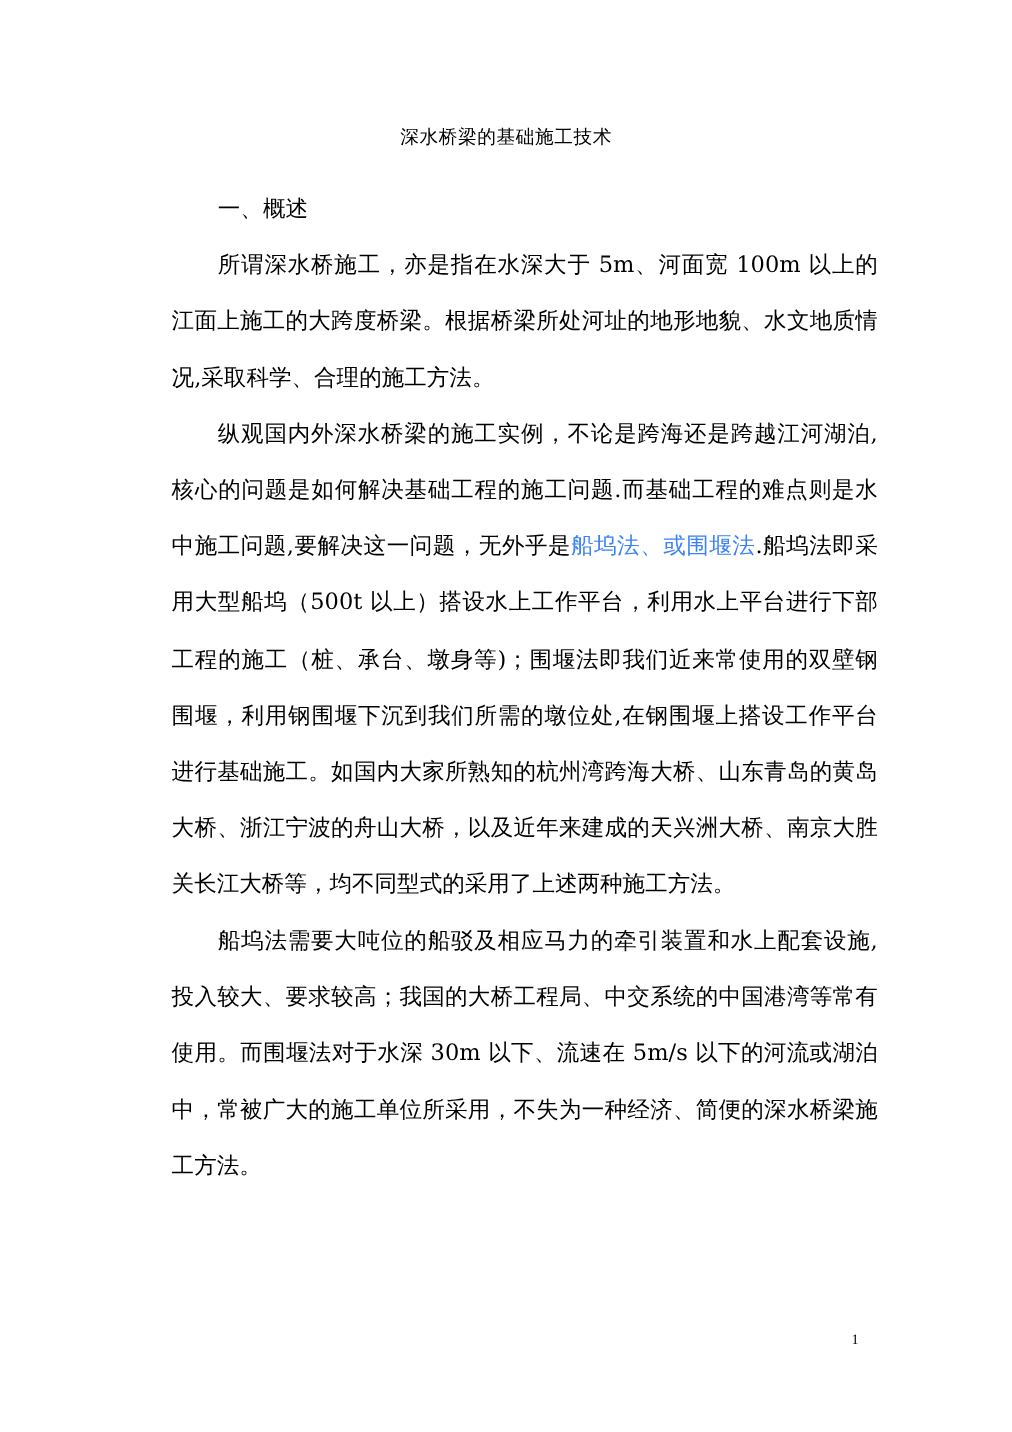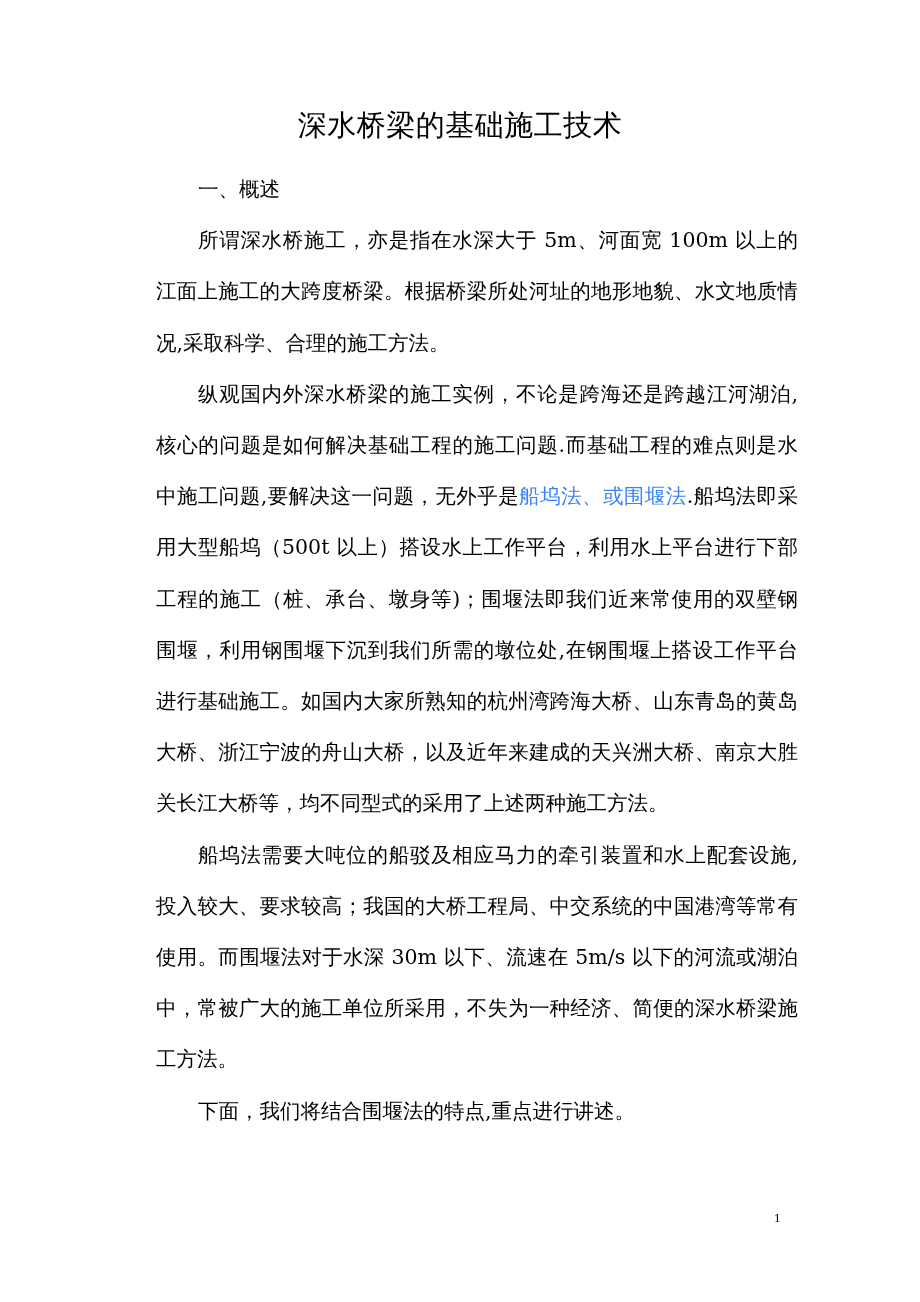--- a/index.html
+++ b/index.html
@@ -1,37 +1,36 @@
 <!DOCTYPE html>
 <html><head>
 <meta charset="utf-8">
 <style>
   html, body { margin: 0; padding: 0; background: #ffffff; }
   body { width: 920px; height: 1302px; position: relative; overflow: hidden;
          font-family: "DejaVu Serif", "Liberation Serif", serif; color: #000; }
   .page { position: absolute; left: 0; top: 0; width: 920px; height: 1302px; background: #fff; }
   .title { position: absolute; left: 0; top: 105px; width: 920px; text-align: center;
-           font-size: 29px; line-height: 40px; letter-spacing: 0.5px; }
+           font-size: 17px; line-height: 40px; letter-spacing: 0.5px; }
   .body { position: absolute; left: 156px; top: 164px; width: 642px;
           font-size: 20.5px; line-height: 51.2px; text-align: justify; text-justify: inter-character; }
   .p { margin: 0; text-indent: 42px; }
   .red { color: #3b82f6; }
   .pagenum { position: absolute; left: 774px; top: 1210px; font-size: 13px; line-height: 16px;
              font-family: "Liberation Serif", serif; }
 </style>
 </head>
 <body>
 
 <div class="page">
   <div class="title">深水桥梁的基础施工技术</div>
 
   <div class="body">
     <p class="p">一、概述</p>
     <p class="p">所谓深水桥施工，亦是指在水深大于 5m、河面宽 100m 以上的江面上施工的大跨度桥梁。根据桥梁所处河址的地形地貌、水文地质情况,采取科学、合理的施工方法。</p>
 
     <p class="p"><span>纵观国内外深水桥梁的施工实例，不论是跨海还是跨越江河湖泊,核心的问题是如何解决基础工程的施工问题.而基础工程的难点则是水中施工问题,要解决这一问题，无外乎是</span><span class="red">船坞法、或围堰法</span><span>.船坞法即采用大型船坞（500t 以上）搭设水上工作平台，利用水上平台进行下部工程的施工（桩、承台、墩身等)；围堰法即我们近来常使用的双壁钢围堰，利用钢围堰下沉到我们所需的墩位处,在钢围堰上搭设工作平台进行基础施工。如国内大家所熟知的杭州湾跨海大桥、山东青岛的黄岛大桥、浙江宁波的舟山大桥，以及近年来建成的天兴洲大桥、南京大胜关长江大桥等，均不同型式的采用了上述两种施工方法。</span></p>
     <p class="p">船坞法需要大吨位的船驳及相应马力的牵引装置和水上配套设施,投入较大、要求较高；我国的大桥工程局、中交系统的中国港湾等常有使用。而围堰法对于水深 30m 以下、流速在 5m/s 以下的河流或湖泊中，常被广大的施工单位所采用，不失为一种经济、简便的深水桥梁施工方法。</p>
-    <p class="p">下面，我们将结合围堰法的特点,重点进行讲述。</p>
 
   </div>
 
   <div class="pagenum">1</div>
 </div>
 
 </body></html>

